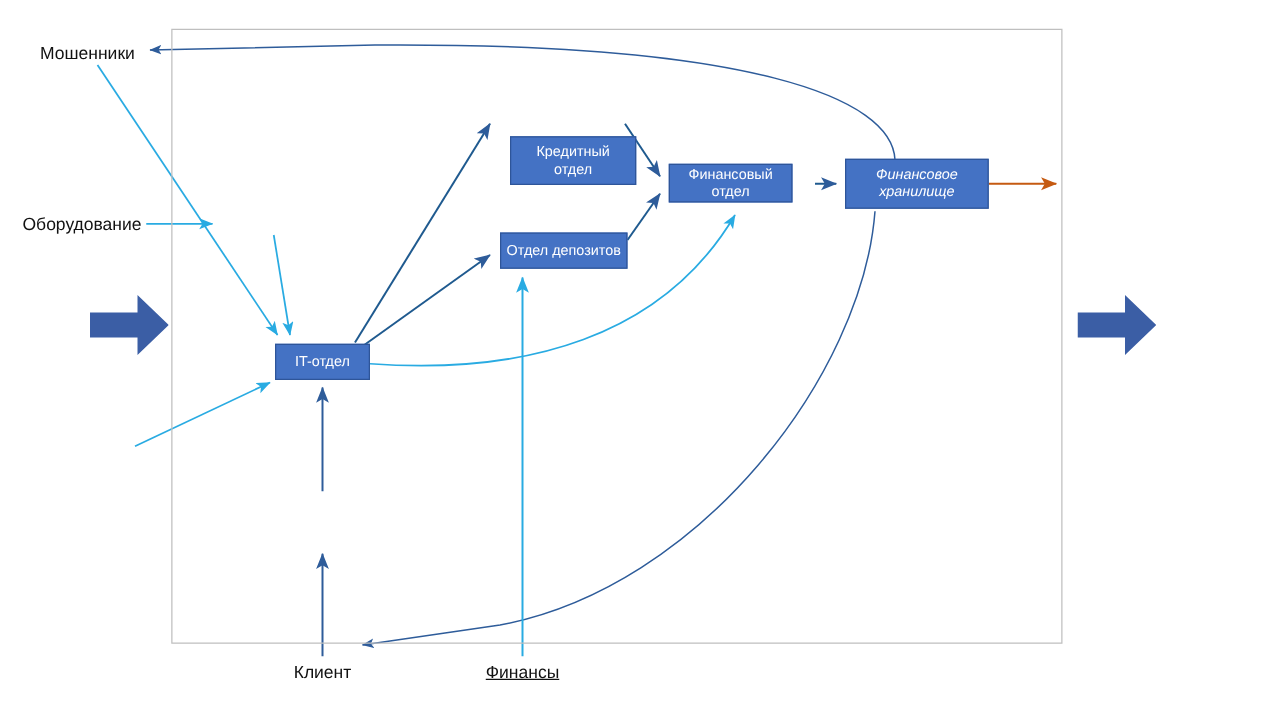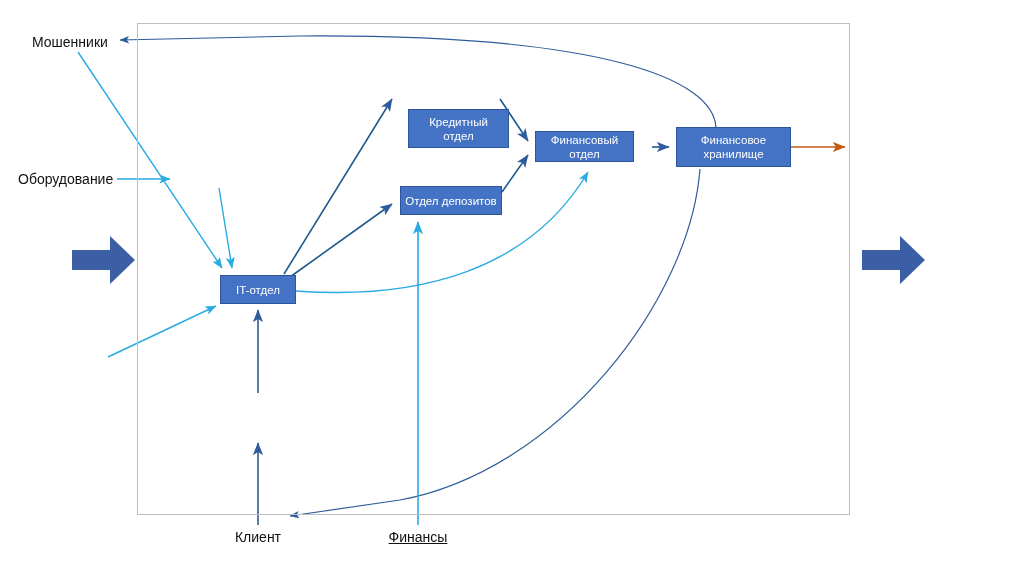--- a/index.html
+++ b/index.html
@@ -114,21 +114,21 @@
     <path d="M0,14 L38,14 L38,0 L63,24 L38,48 L38,34 L0,34 Z" fill="#3B5EA5"></path>
   </svg>
 
   <div class="node" style="left:408px; top:81px; width:101px; height:39px;margin-top:28px;">Кредитный отдел</div>
 
 
   <div class="node" style="left:400px; top:186px; width:102px; height:29px;">Отдел депозитов</div>
 
   <div class="node" style="left:535px; top:131px; width:99px; height:31px;">Финансовый отдел</div>
 
-  <div class="node" style="left:676px; top:127px; width:115px; height:40px;">Финансовое
+  <div class="node" style="left:676px; top:127px; width:115px; height:40px;font-style:italic;">Финансовое
 хранилище</div>
 
   <div class="node" style="left:220px; top:275px; width:76px; height:29px;">IT-отдел</div>
 
 
   <div class="ext-label left" style="left:32px; top:34px;">Мошенники</div>
 
   <div class="ext-label left" style="left:18px; top:171px;">Оборудование</div>
 
 

